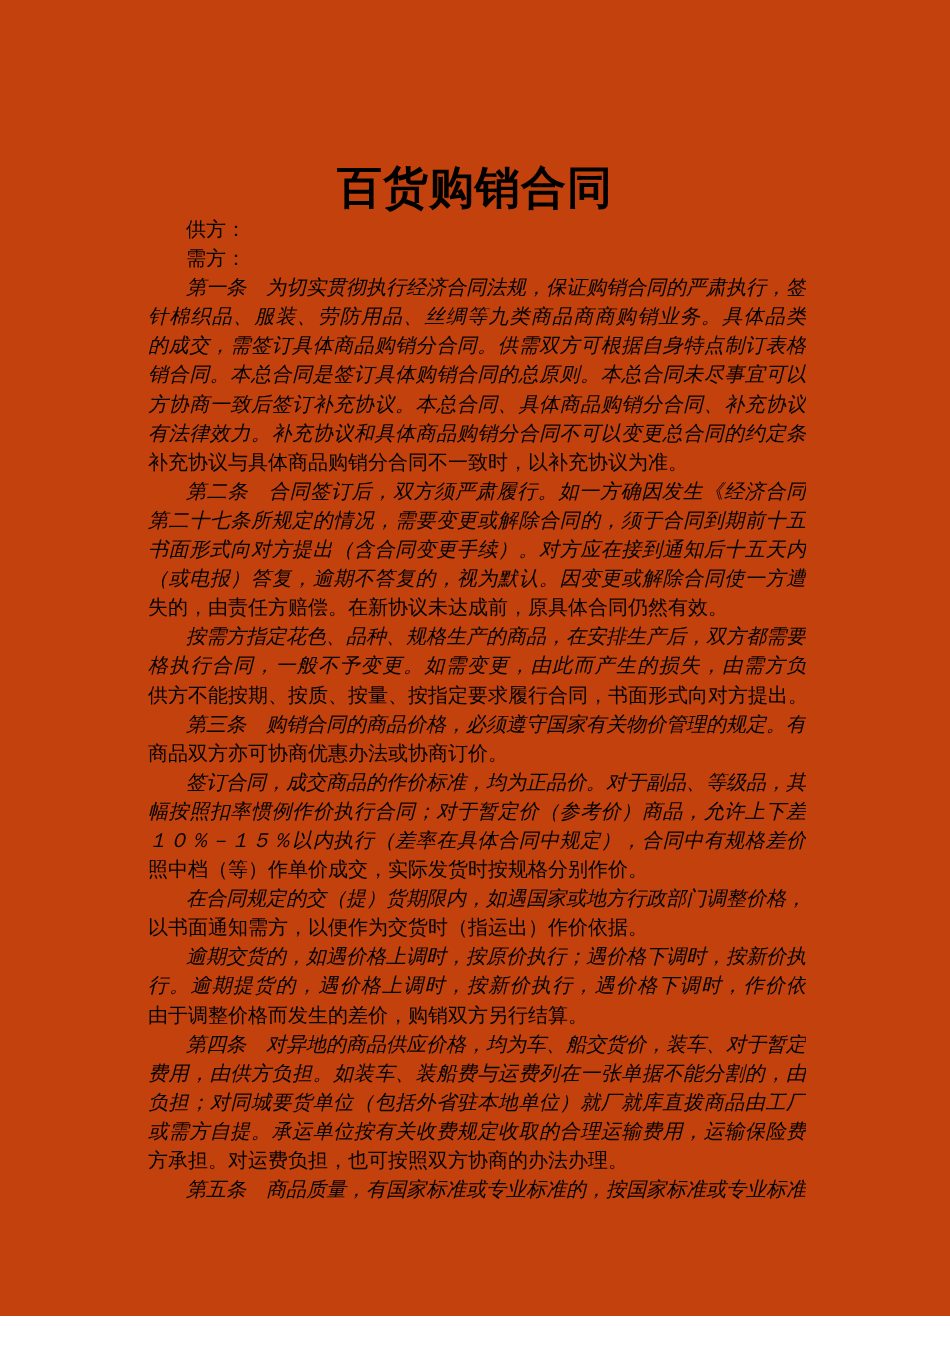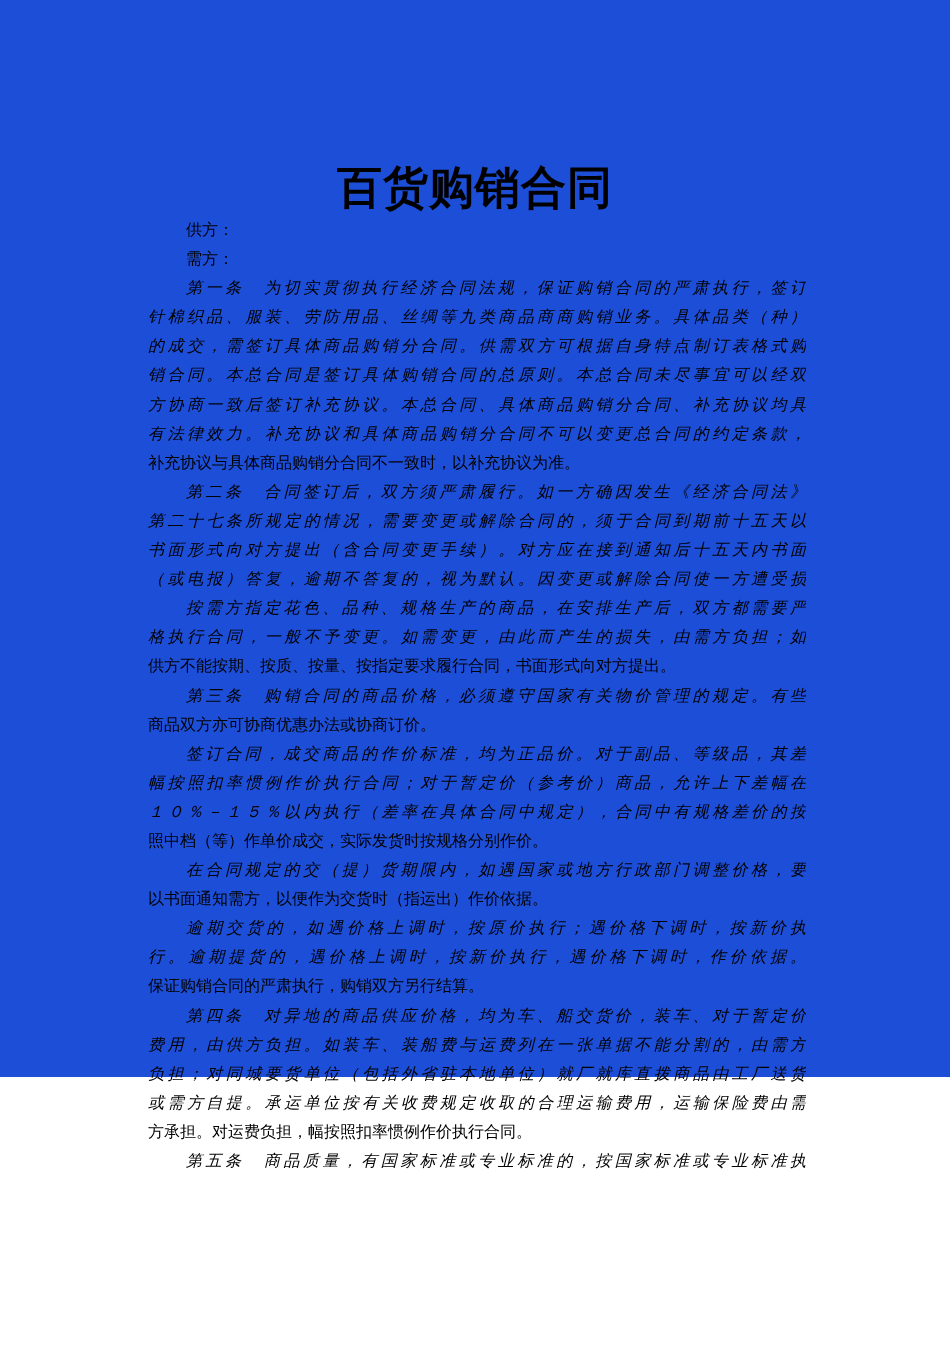--- a/index.html
+++ b/index.html
@@ -12,41 +12,41 @@
     height: 1346px;
     position: relative;
     overflow: hidden;
     color: #000000;
     font-family: "Liberation Sans", "DejaVu Sans", sans-serif;
   }
   .page {
     position: absolute;
     left: 0; top: 0;
     width: 950px;
-    height: 1077px;
-    background: #1d4ed8;
+    height: 1316px;
+    background: #c2410c;
   }
   .doc-title {
     position: absolute;
     top: 129px;
     left: 0;
     width: 950px;
     text-align: center;
     font-size: 45px;
     font-weight: 700;
     line-height: 58px;
     letter-spacing: 1px;
     white-space: nowrap;
   }
   .doc-body {
     position: absolute;
     top: 215px;
     left: 148px;
     width: 658px;
-    font-size: 16px;
+    font-size: 20px;
     font-weight: 400;
   }
   .line {
     height: 29.1px;
     line-height: 29.1px;
     white-space: nowrap;
     overflow: hidden;
     text-align: left;
   }
   .line.fill {
@@ -71,34 +71,35 @@
       <div class="line fill">针棉织品、服装、劳防用品、丝绸等九类商品商商购销业务。具体品类（种）</div>
       <div class="line fill">的成交，需签订具体商品购销分合同。供需双方可根据自身特点制订表格式购</div>
       <div class="line fill">销合同。本总合同是签订具体购销合同的总原则。本总合同未尽事宜可以经双</div>
       <div class="line fill">方协商一致后签订补充协议。本总合同、具体商品购销分合同、补充协议均具</div>
       <div class="line fill">有法律效力。补充协议和具体商品购销分合同不可以变更总合同的约定条款，</div>
       <div class="line">补充协议与具体商品购销分合同不一致时，以补充协议为准。</div>
       <div class="line indent fill">第二条　合同签订后，双方须严肃履行。如一方确因发生《经济合同法》</div>
       <div class="line fill">第二十七条所规定的情况，需要变更或解除合同的，须于合同到期前十五天以</div>
       <div class="line fill">书面形式向对方提出（含合同变更手续）。对方应在接到通知后十五天内书面</div>
       <div class="line fill">（或电报）答复，逾期不答复的，视为默认。因变更或解除合同使一方遭受损</div>
+      <div class="line">失的，由责任方赔偿。在新协议未达成前，原具体合同仍然有效。</div>
       <div class="line indent fill">按需方指定花色、品种、规格生产的商品，在安排生产后，双方都需要严</div>
       <div class="line fill">格执行合同，一般不予变更。如需变更，由此而产生的损失，由需方负担；如</div>
       <div class="line">供方不能按期、按质、按量、按指定要求履行合同，书面形式向对方提出。</div>
       <div class="line indent fill">第三条　购销合同的商品价格，必须遵守国家有关物价管理的规定。有些</div>
       <div class="line">商品双方亦可协商优惠办法或协商订价。</div>
       <div class="line indent fill">签订合同，成交商品的作价标准，均为正品价。对于副品、等级品，其差</div>
       <div class="line fill">幅按照扣率惯例作价执行合同；对于暂定价（参考价）商品，允许上下差幅在</div>
       <div class="line fill">１０％－１５％以内执行（差率在具体合同中规定），合同中有规格差价的按</div>
       <div class="line">照中档（等）作单价成交，实际发货时按规格分别作价。</div>
       <div class="line indent fill">在合同规定的交（提）货期限内，如遇国家或地方行政部门调整价格，要</div>
       <div class="line">以书面通知需方，以便作为交货时（指运出）作价依据。</div>
       <div class="line indent fill">逾期交货的，如遇价格上调时，按原价执行；遇价格下调时，按新价执</div>
       <div class="line fill">行。逾期提货的，遇价格上调时，按新价执行，遇价格下调时，作价依据。</div>
-      <div class="line">保证购销合同的严肃执行，购销双方另行结算。</div>
+      <div class="line">由于调整价格而发生的差价，购销双方另行结算。</div>
       <div class="line indent fill">第四条　对异地的商品供应价格，均为车、船交货价，装车、对于暂定价</div>
       <div class="line fill">费用，由供方负担。如装车、装船费与运费列在一张单据不能分割的，由需方</div>
       <div class="line fill">负担；对同城要货单位（包括外省驻本地单位）就厂就库直拨商品由工厂送货</div>
       <div class="line fill">或需方自提。承运单位按有关收费规定收取的合理运输费用，运输保险费由需</div>
-      <div class="line">方承担。对运费负担，幅按照扣率惯例作价执行合同。</div>
+      <div class="line">方承担。对运费负担，也可按照双方协商的办法办理。</div>
       <div class="line indent fill">第五条　商品质量，有国家标准或专业标准的，按国家标准或专业标准执</div>
     </div>
 </div>
 
 </body></html>

